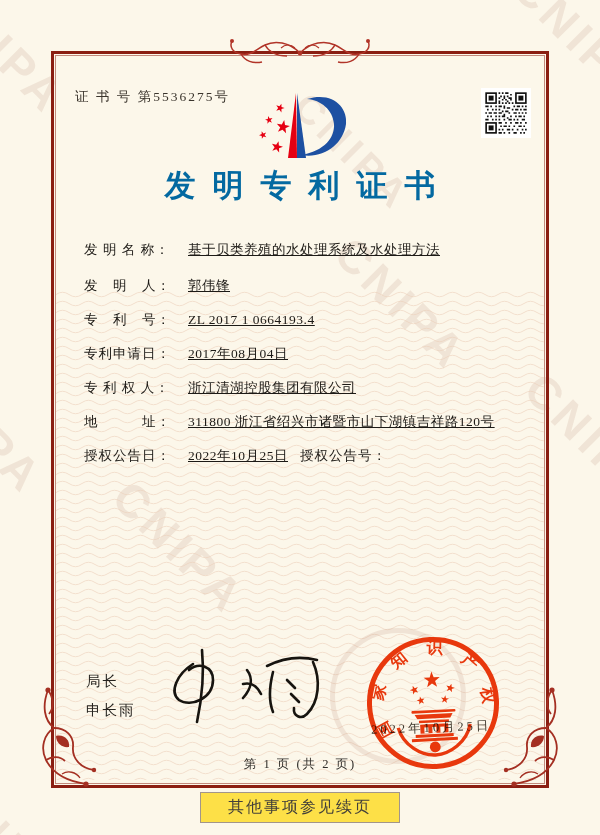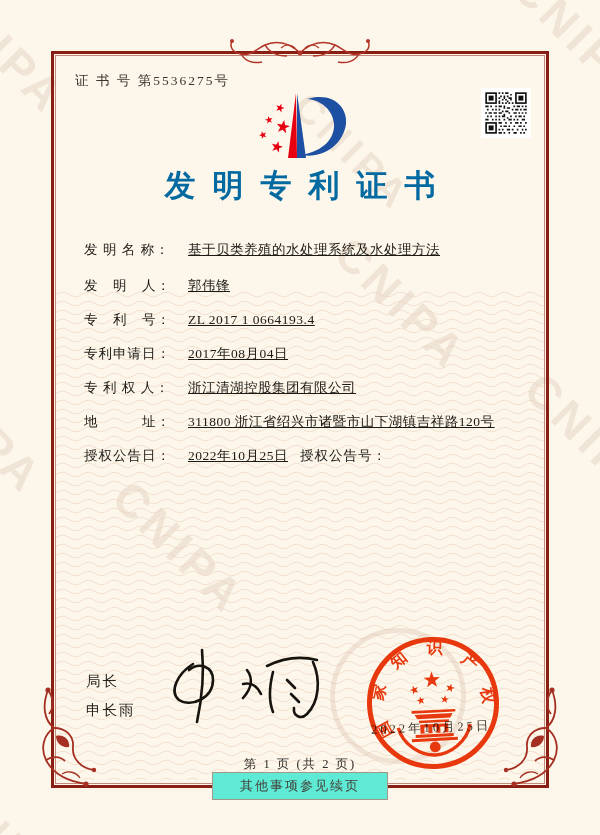--- a/index.html
+++ b/index.html
@@ -18,21 +18,21 @@
   .wm.small{font-size:40px;}
   
   .frame-outer{
     position:absolute;left:51px;top:51px;width:492px;height:731px;
     border:3px solid #8a1e12;
   }
   .frame-inner{position:absolute;inset:1px;border:1px solid #c28a7d;}
   
   .waves{position:absolute;left:56px;top:290px;width:488px;height:490px;opacity:.6;pointer-events:none;}
   
-  .cert-no{position:absolute;left:75px;top:72px;font-size:13.5px;letter-spacing:2px;color:#3a342c;}
+  .cert-no{position:absolute;left:75px;top:88px;font-size:13.5px;letter-spacing:2px;color:#3a342c;}
   .logo{position:absolute;left:235px;top:82px;}
   .qr{position:absolute;left:481px;top:88px;background:#fff;padding:1px;}
   .title{
     position:absolute;left:0;right:0;top:165px;text-align:center;
     font-size:31px;font-weight:700;letter-spacing:17px;text-indent:17px;color:#0369a1;
   }
   
   .fields{position:absolute;left:84px;top:241px;width:452px;font-size:13.5px;color:#1d1a16;}
   .frow{display:flex;line-height:18px;margin-bottom:16px;}
   .frow.gap-lg{margin-bottom:18px;}
@@ -59,23 +59,23 @@
   .seal-date{
     position:absolute;left:371px;top:719px;width:156px;
     font-size:12.5px;letter-spacing:3px;color:#3e382f;
     transform:rotate(-2deg);mix-blend-mode:multiply;z-index:5;white-space:nowrap;
   }
   .page-num{
     position:absolute;left:0;right:0;top:756px;text-align:center;
     font-size:12.5px;letter-spacing:2px;color:#2f2c28;
   }
   .note-box{
-    position:absolute;left:50%;top:772px;transform:translateX(-50%);
-    border:1px solid #a2958a;background:#5eead4;
-    padding:4px 27px;font-size:13px;letter-spacing:2px;color:#43403a;white-space:nowrap;
+    position:absolute;left:50%;top:792px;transform:translateX(-50%);
+    border:1px solid #a2958a;background:#fde047;
+    padding:4px 27px;font-size:16px;letter-spacing:2px;color:#43403a;white-space:nowrap;
   }
   .ornament{position:absolute;pointer-events:none;}
 </style>
 </head>
 <body>
 
 <div class="page">
 
   <span class="wm" style="left:-40px;top:-30px;">CNIPA</span>
   <span class="wm small" style="left:316px;top:84px;">CNIPA</span>

